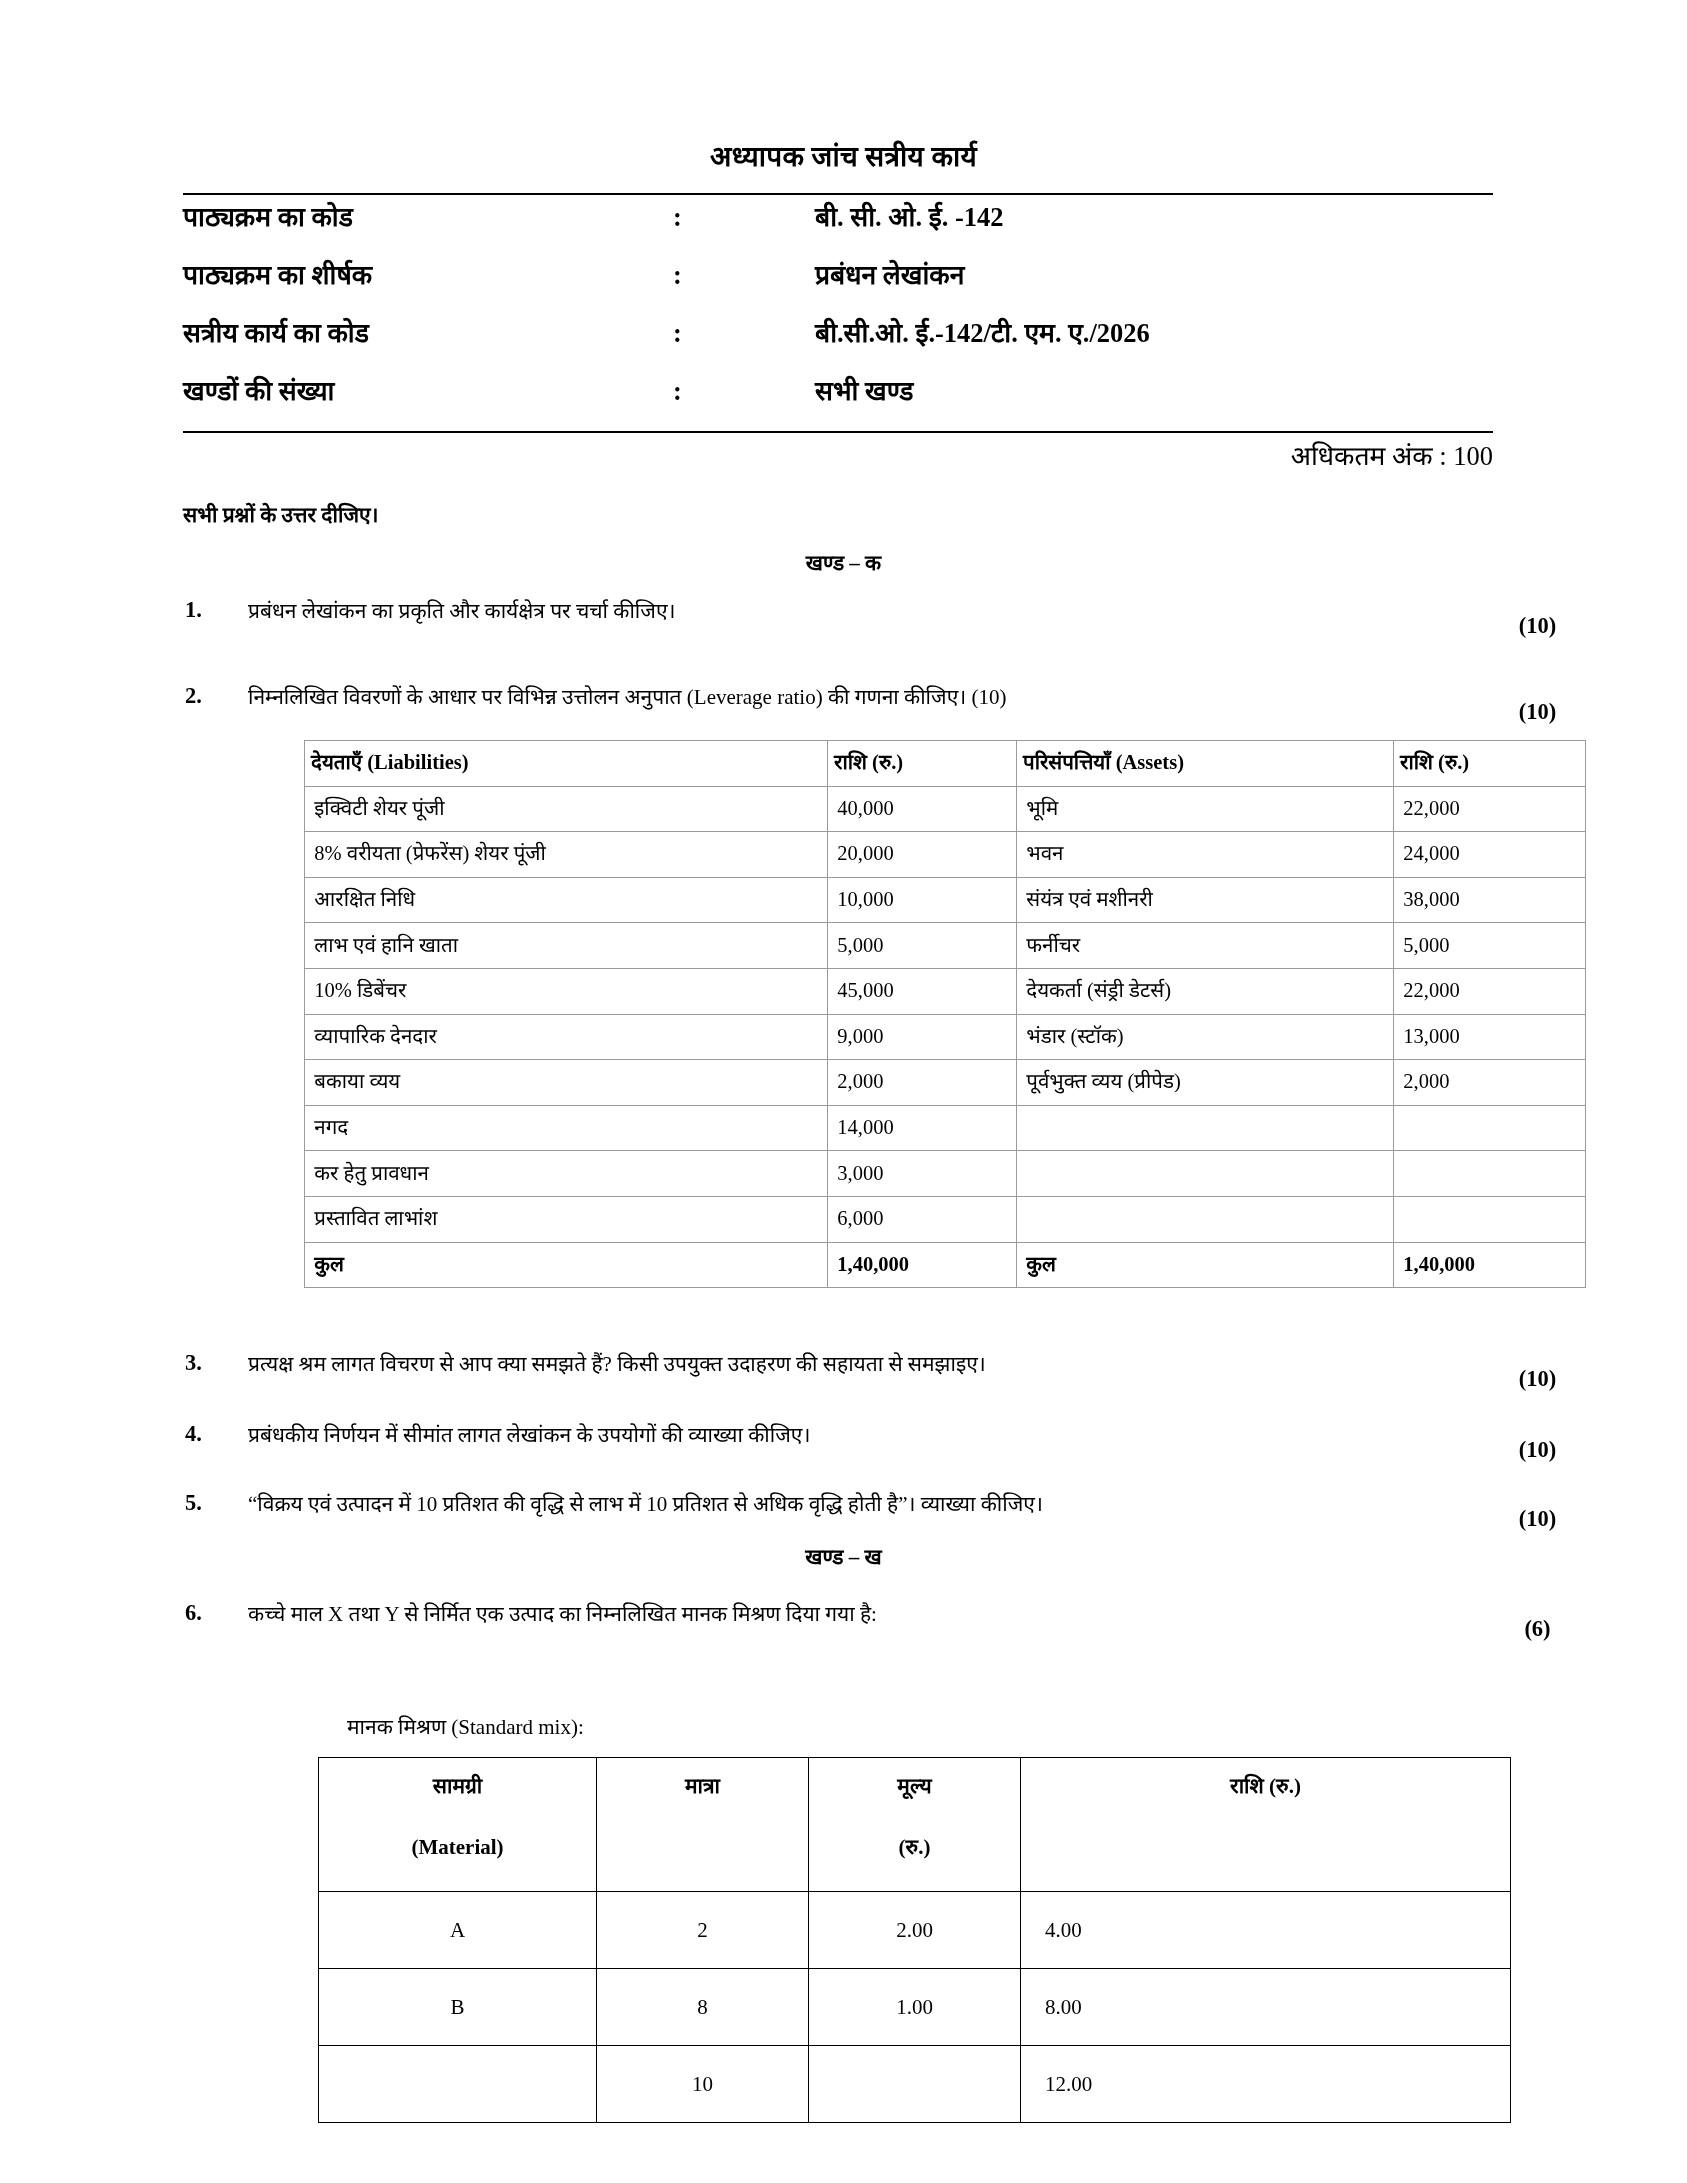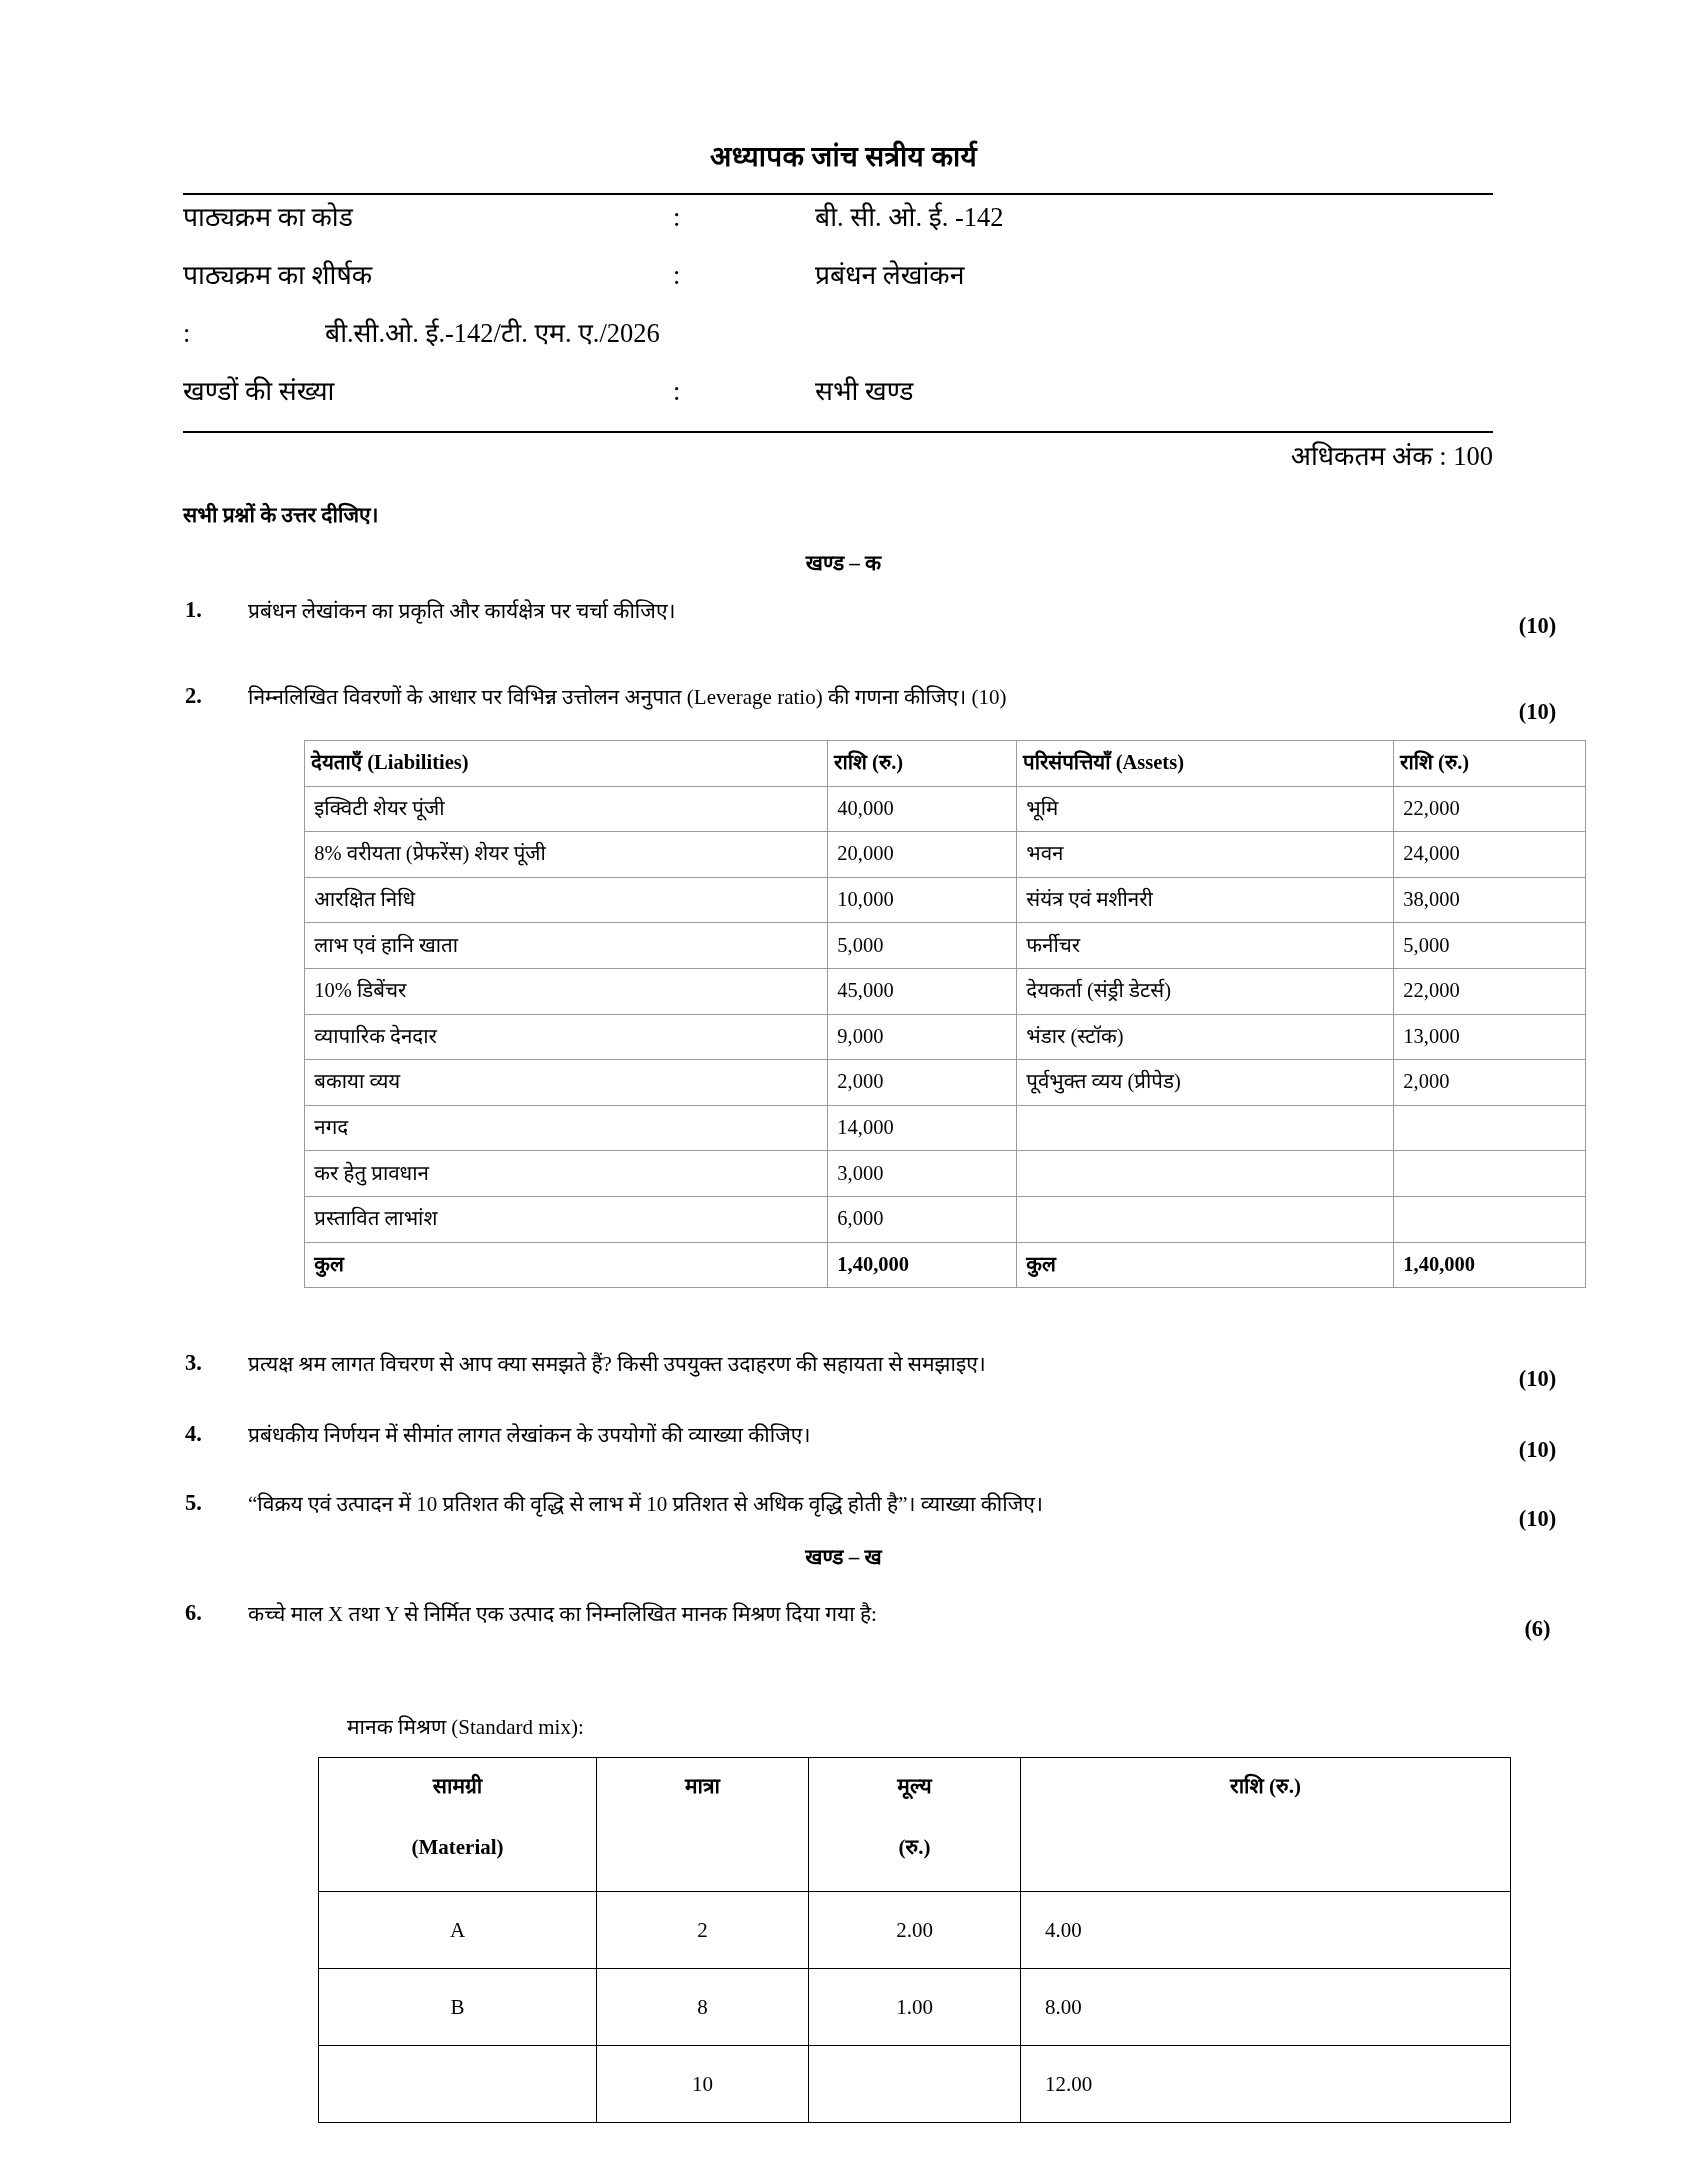--- a/index.html
+++ b/index.html
@@ -46,21 +46,21 @@
   .meta-block {
     left: 183px;
     top: 198px;
     width: 1317px;
   }
   .meta-row {
     display: flex;
     align-items: baseline;
     height: 58px;
     font-size: 26.5px;
-    font-weight: normal;
+    font-weight: bold;
   }
   .meta-label { width: 490px; flex: 0 0 490px; }
   .meta-colon { width: 142px; flex: 0 0 142px; }
   .meta-value { flex: 1 1 auto; }
 
   
   .max-marks {
     right: 194px;
     top: 437px;
     font-size: 26.5px;
@@ -204,20 +204,21 @@
       <span class="meta-value">बी. सी. ओ. ई. -142</span>
     </div>
 
     <div class="meta-row">
       <span class="meta-label">पाठ्यक्रम का शीर्षक</span>
       <span class="meta-colon">:</span>
       <span class="meta-value">प्रबंधन  लेखांकन</span>
     </div>
 
     <div class="meta-row">
+      <span class="meta-label">सत्रीय कार्य का कोड</span>
       <span class="meta-colon">:</span>
       <span class="meta-value">बी.सी.ओ. ई.-142/टी. एम. ए./2026</span>
     </div>
 
     <div class="meta-row">
       <span class="meta-label">खण्डों की संख्या</span>
       <span class="meta-colon">:</span>
       <span class="meta-value">सभी खण्ड</span>
     </div>
 

